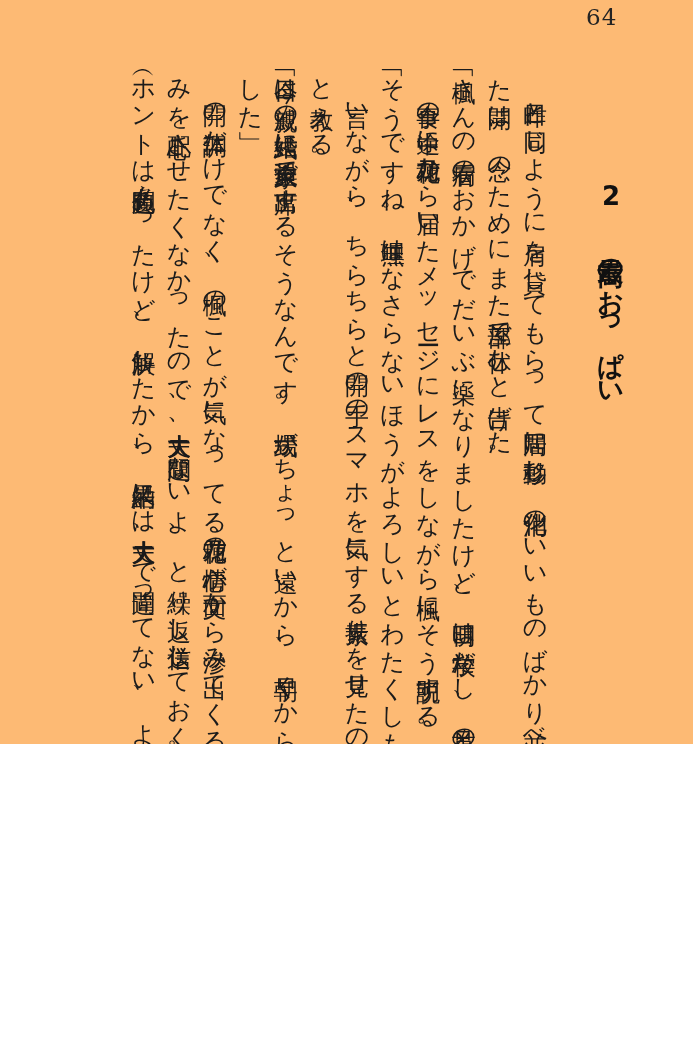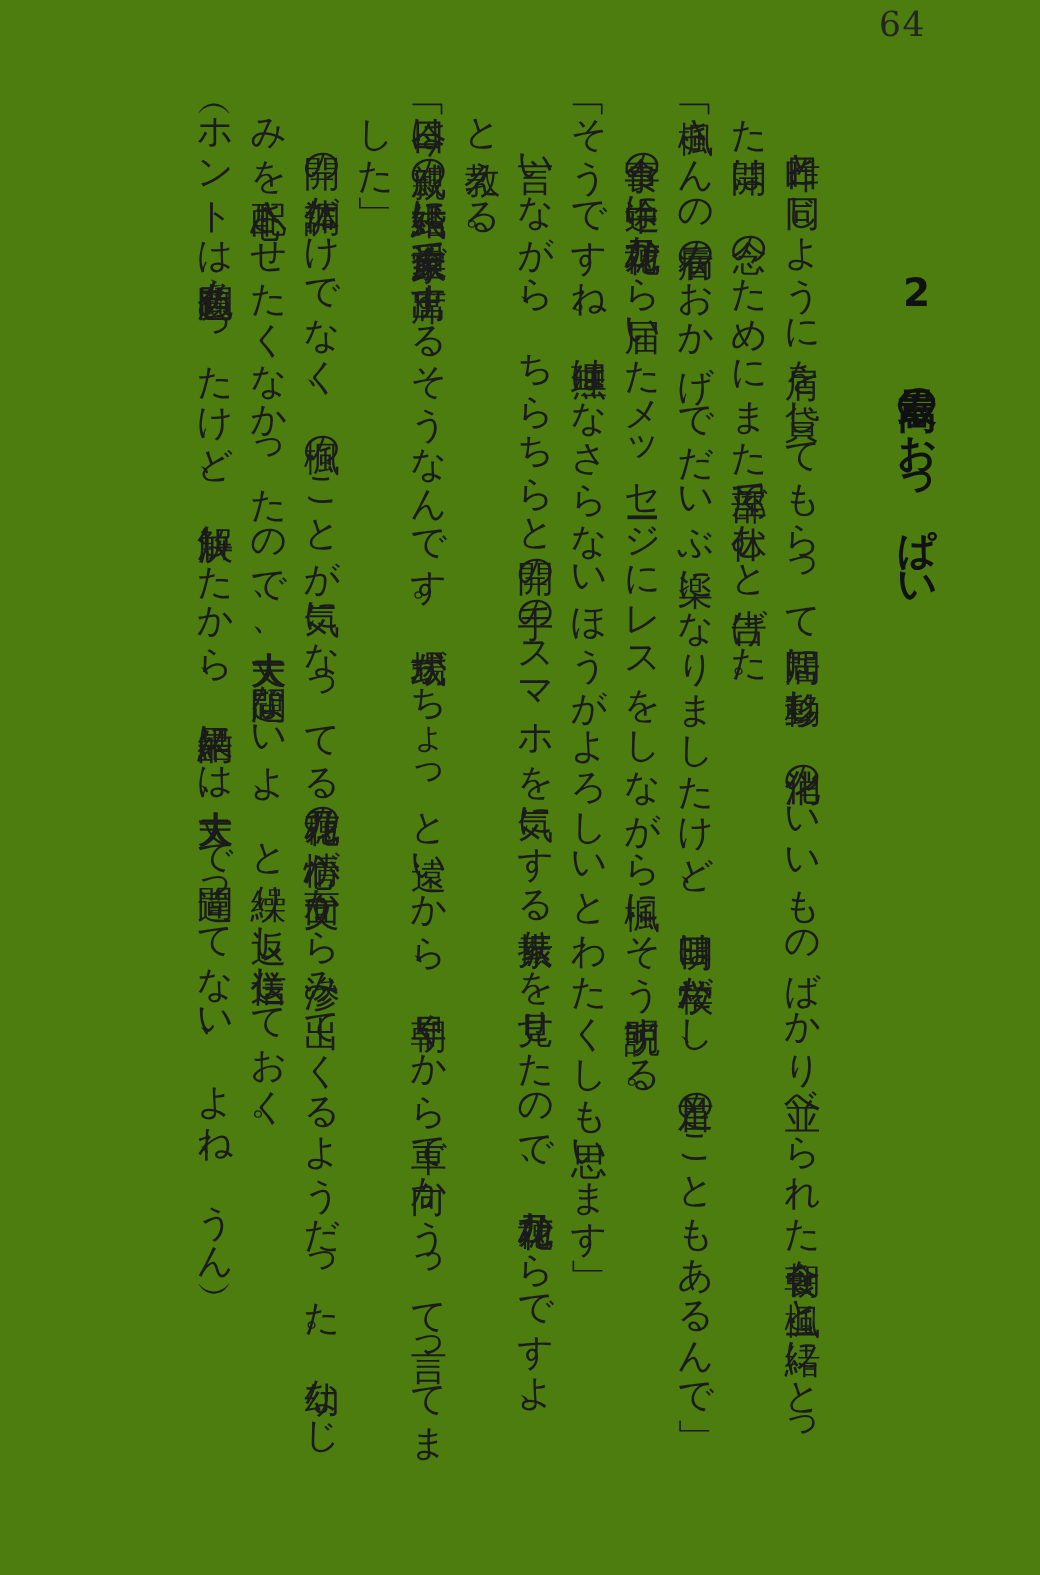--- a/index.html
+++ b/index.html
@@ -2,22 +2,22 @@
 <html lang="ja"><head>
 <meta charset="utf-8">
 <style>
   html, body {
     margin: 0;
     padding: 0;
   }
   .page {
     position: relative;
     width: 693px;
-    height: 1050px;
-    background: #4d7c0f;
+    height: 744px;
+    background: #fdba74;
     overflow: hidden;
     font-family: "DejaVu Serif", "Liberation Serif", serif;
     color: #1b1b1b;
   }
   .page-number {
     position: absolute;
     top: 4px;
     left: 586px;
     font-size: 23px;
     letter-spacing: 1px;

